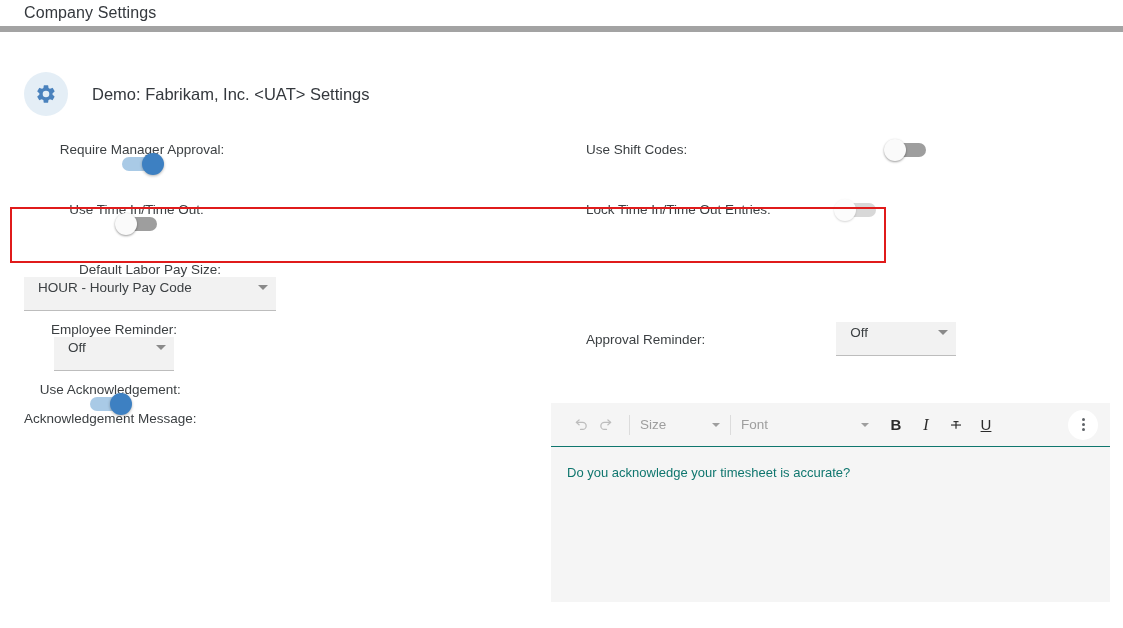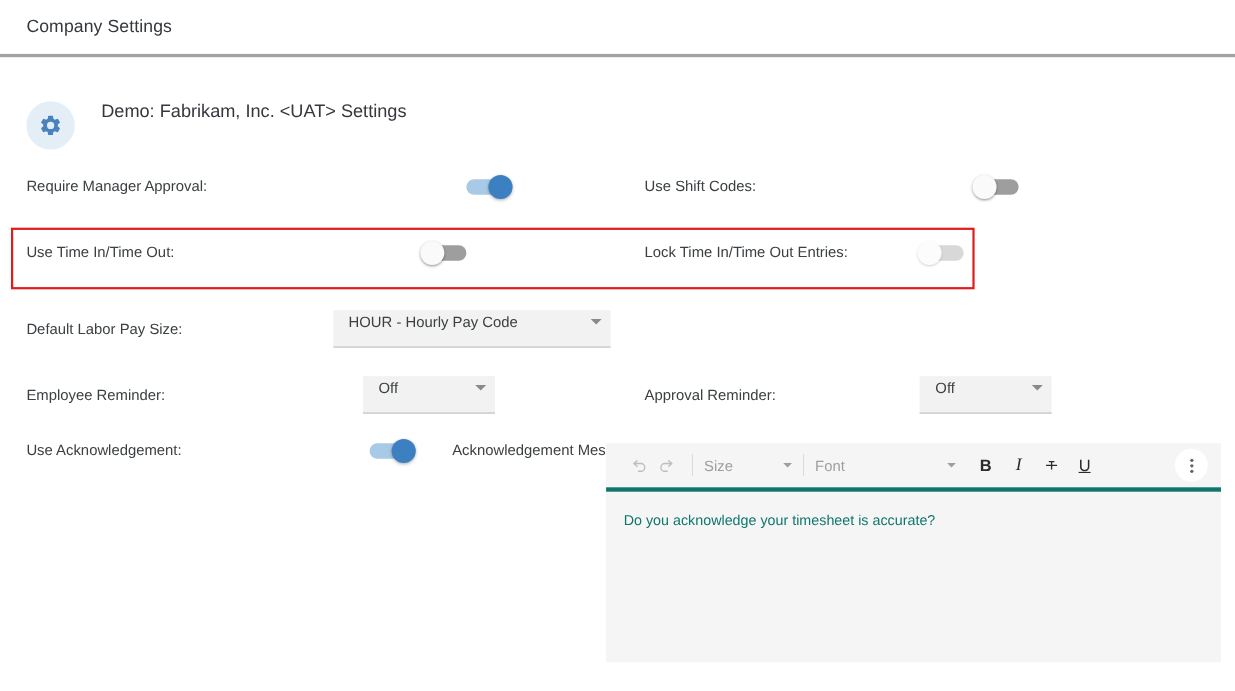--- a/index.html
+++ b/index.html
@@ -11,37 +11,37 @@
     width: 1123px;
     height: 628px;
     font-family: "Liberation Sans", sans-serif;
     color: #3c4043;
     overflow: hidden;
     position: relative;
   }
 
   
   .page-header {
-    height: 52px;
-    border-bottom: 3px solid #a3a3a3;
+    height: 32px;
+    border-bottom: 6px solid #a3a3a3;
     display: flex;
     align-items: center;
     padding-left: 24px;
     box-sizing: border-box;
   }
   .page-header-title {
     font-size: 16px;
     color: #34383d;
     letter-spacing: .1px;
   }
 
   
   .section-head {
     display: flex;
-    align-items: flex-start;
+    align-items: center;
     margin-top: 40px;
     padding-left: 24px;
   }
   .gear-circle {
     width: 44px;
     height: 44px;
     border-radius: 50%;
     background: #e4eef6;
     display: flex;
     align-items: center;
@@ -62,21 +62,21 @@
   }
   .row {
     position: relative;
     height: 60px;
   }
   .cell {
     position: absolute;
     display: flex;
     align-items: center;
   }
-  .col-left  { left: 24px;  }
+  .col-left  { left: 24px; flex-direction: column;  }
   .col-right { left: 586px; justify-content: space-between; }
 
   .field-label {
     font-size: 13.5px;
     color: #3c4043;
     white-space: nowrap;
   }
 
   
   .switch {
@@ -148,21 +148,21 @@
     top: 403px;
     width: 559px;
     height: 199px;
     background: #f5f5f5;
     box-sizing: border-box;
   }
   .editor-toolbar {
     height: 44px;
     display: flex;
     align-items: center;
-    border-bottom: 4px solid #0f766e;
+    border-bottom: 1px solid #0f766e;
     padding: 0 12px 0 16px;
     box-sizing: border-box;
     justify-content: flex-end;
   }
   .tb-icon {
     width: 26px;
     height: 26px;
     display: flex;
     align-items: center;
     justify-content: center;

